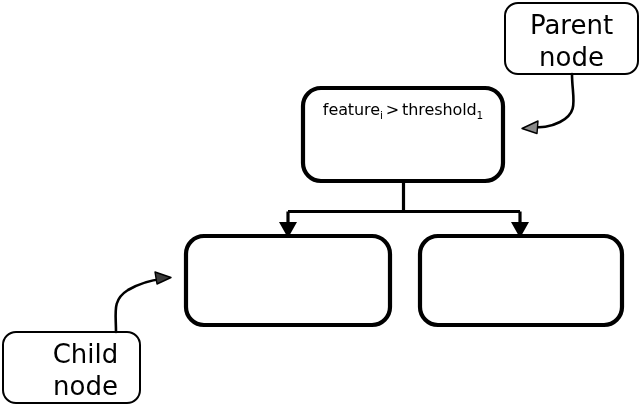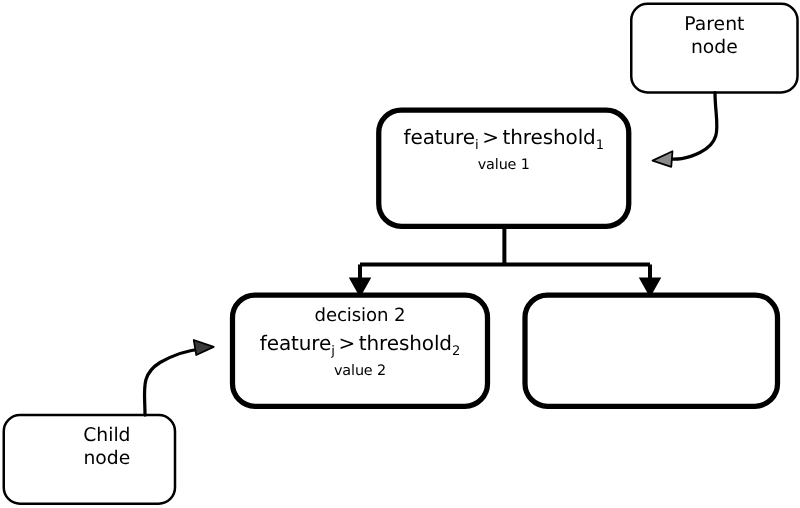--- a/index.html
+++ b/index.html
@@ -46,21 +46,21 @@
     padding: 0 3px;
   }
   .t-value {
     font-size: 11.5px;
     letter-spacing: -0.1px;
   }
   .callout-text {
     position: absolute;
     text-align: center;
     color: #000000;
-    font-size: 15px;
+    font-size: 26px;
     line-height: 1.22;
     white-space: nowrap;
     pointer-events: none;
   }
 </style>
 </head>
 <body>
 
 <div id="canvas">
 
@@ -95,30 +95,22 @@
     <polygon points="522,128.5 538,121 537,133.5" fill="#8a8a8a" stroke="#000000" stroke-width="1.4" stroke-linejoin="round"></polygon>
 
     <path d="M116,332 C116,312 112,300 128,290 C142,282 152,280 162,279" fill="none" stroke="#000000" stroke-width="2.6" stroke-linecap="round"></path>
     <polygon points="171,277.5 155,272 157,284" fill="#3a3a3a" stroke="#000000" stroke-width="1.4" stroke-linejoin="round"></polygon>
   </svg>
 
   <div class="node-text" style="left:303px; top:98px; width:200px;">
     <div class="t-cond" style="margin-top:4px;">
       <span>feature</span><span class="sub">i</span><span class="op">&gt;</span><span>threshold</span><span class="sub">1</span>
     </div>
-    <div class="t-value" style="margin-top:3px;">value 1</div>
   </div>
 
-  <div class="node-text" style="left:186px; top:246px; width:204px;">
-    <div class="t-title">decision 2</div>
-    <div class="t-cond" style="margin-top:6px;">
-      <span>feature</span><span class="sub">j</span><span class="op">&gt;</span><span>threshold</span><span class="sub">2</span>
-    </div>
-    <div class="t-value" style="margin-top:3px;">value 2</div>
-  </div>
 
   <div class="node-text" style="left:420px; top:246px; width:202px;">
     <div class="t-title"></div>
   </div>
 
   <div class="callout-text" style="left:505px; top:10px; width:133px;">
     <div>Parent</div>
     <div>node</div>
   </div>
 

